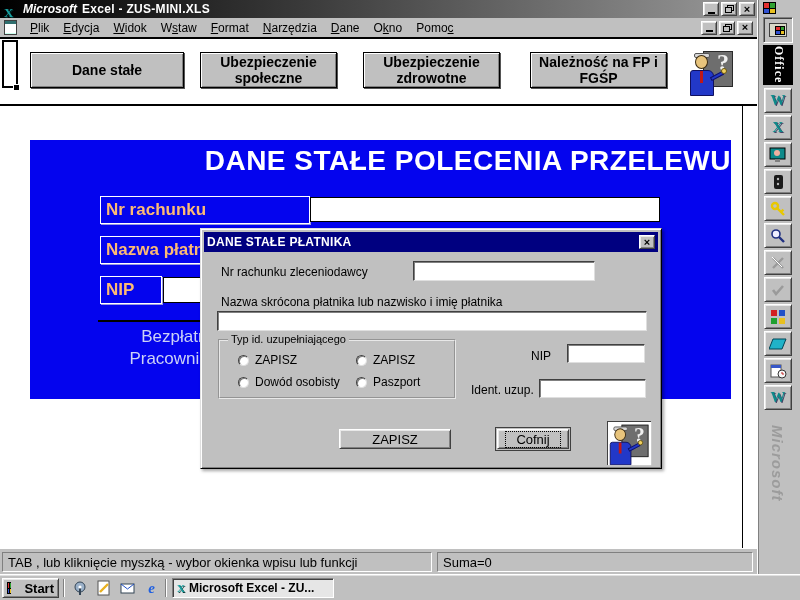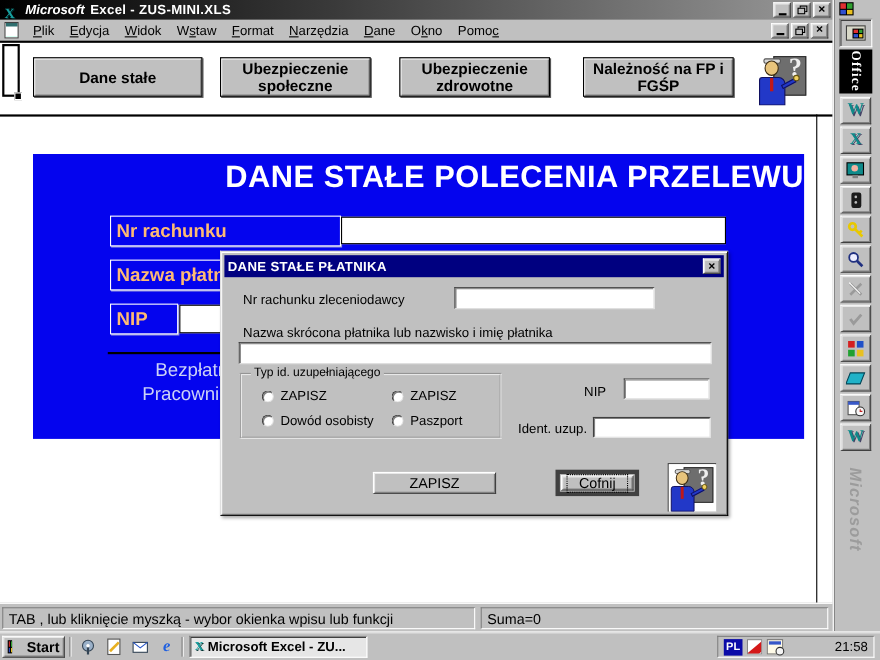--- a/index.html
+++ b/index.html
@@ -84,21 +84,21 @@
   #dialog-titlebar .dt { color:#ffffff; font:bold 12px "Liberation Sans",sans-serif; letter-spacing:0.3px; }
   .dlg-label { position:absolute; font:12px "Liberation Sans",sans-serif; color:#000; white-space:nowrap; }
   .dlg-input { position:absolute; height:20px; }
   #groupbox { position:absolute; left:17px; top:110px; width:238px; height:60px; border:2px groove #e8e8e8; }
   #groupbox-label { position:absolute; top:-8px; left:8px; background:#c0c0c0; padding:0 3px; font:11px "Liberation Sans",sans-serif; }
   .radio-item { position:absolute; display:flex; align-items:center; gap:6px; font:12px "Liberation Sans",sans-serif; }
   .radio-circle { width:11px; height:11px; border-radius:50%; background:#fff; border:1px solid;
                   border-color:#404040 #dfdfdf #dfdfdf #404040; box-shadow: inset 1px 1px 0 #808080; display:inline-block; }
   .dlg-btn { position:absolute; height:20px; display:flex; align-items:center; justify-content:center;
              font:13px "Liberation Sans",sans-serif; cursor:default; }
-  #btn-cofnij-outer { position:absolute; left:304px; top:198px; width:76px; height:24px; border:4px solid #404040; padding:1px; background:#c0c0c0; }
+  #btn-cofnij-outer { position:absolute; left:294px; top:198px; width:76px; height:24px; border:1px solid #404040; padding:1px; background:#c0c0c0; }
   #btn-cofnij-outer .inner { width:100%; height:100%; display:flex; align-items:center; justify-content:center; }
   #btn-cofnij-outer .focus { border:1px dotted #000; padding:0 10px; font:13px "Liberation Sans",sans-serif; }
   #dialog .help-small { position:absolute; left:406px; top:192px; width:44px; height:44px; border:1px solid #404040;
                         box-shadow:1px 1px 0 #fff inset; }
   #dialog .help-small .help-fig { transform:scale(0.9); transform-origin:top left; }
 
   
   #statusbar { position:absolute; left:0; top:548px; width:757px; height:26px; background:#c0c0c0;
                border-top:1px solid #fff; }
   .status-panel { position:absolute; top:3px; height:20px; display:flex; align-items:center; padding:0 5px;
@@ -433,25 +433,14 @@
             <path d="M1 4 L7.5 9 L14 4" fill="none" stroke="#2050c8"></path>
           </svg>
         </span><span class="ql-btn" style="left: 142px;">
           <b style="color:#2060e0;font:bold italic 15px 'Liberation Serif',serif">e</b>
         </span></span>
     <span class="tb-sep" style="left:165px;"></span>
     <div id="task-btn">
       <span class="xl-x" style="font-size:11px;">X</span>
       <span>Microsoft Excel - ZU...</span>
     </div>
-    <div id="tray" class="panel-sunken">
-      <span id="lang-badge">PL</span>
-      <span id="tray-red">
-          <i></i>
-        </span>
-      <span id="tray-sched">
-          <span class="r"></span>
-          <span class="c"></span>
-        </span>
-      <span id="clock">21:58</span>
-    </div>
   </div>
 </div>
 
 </body></html>

